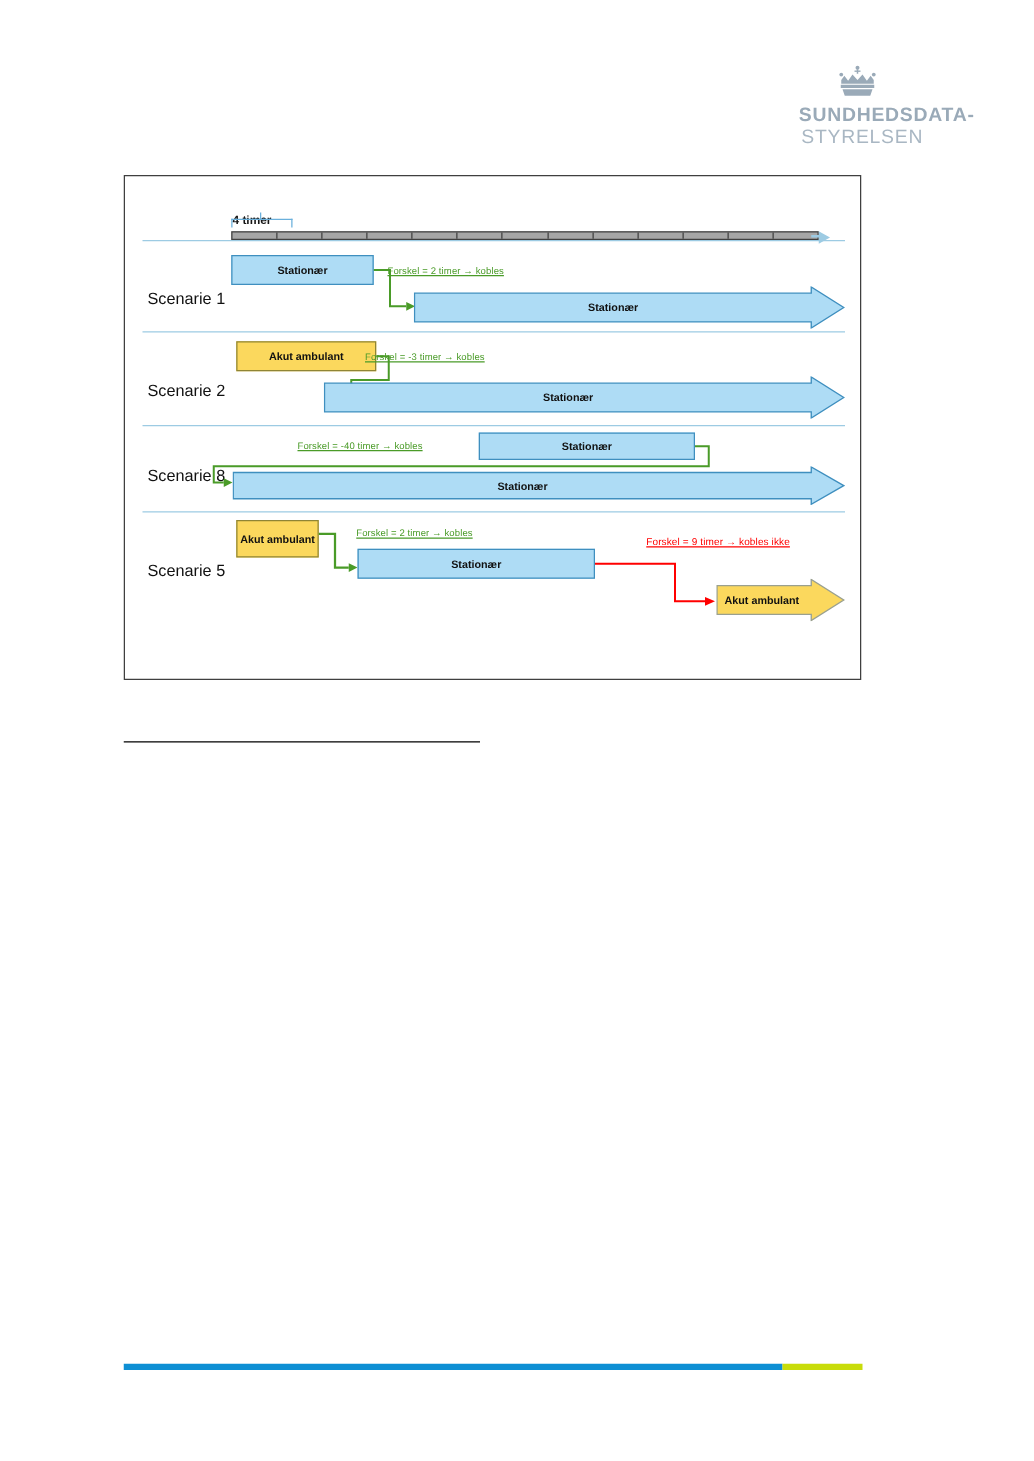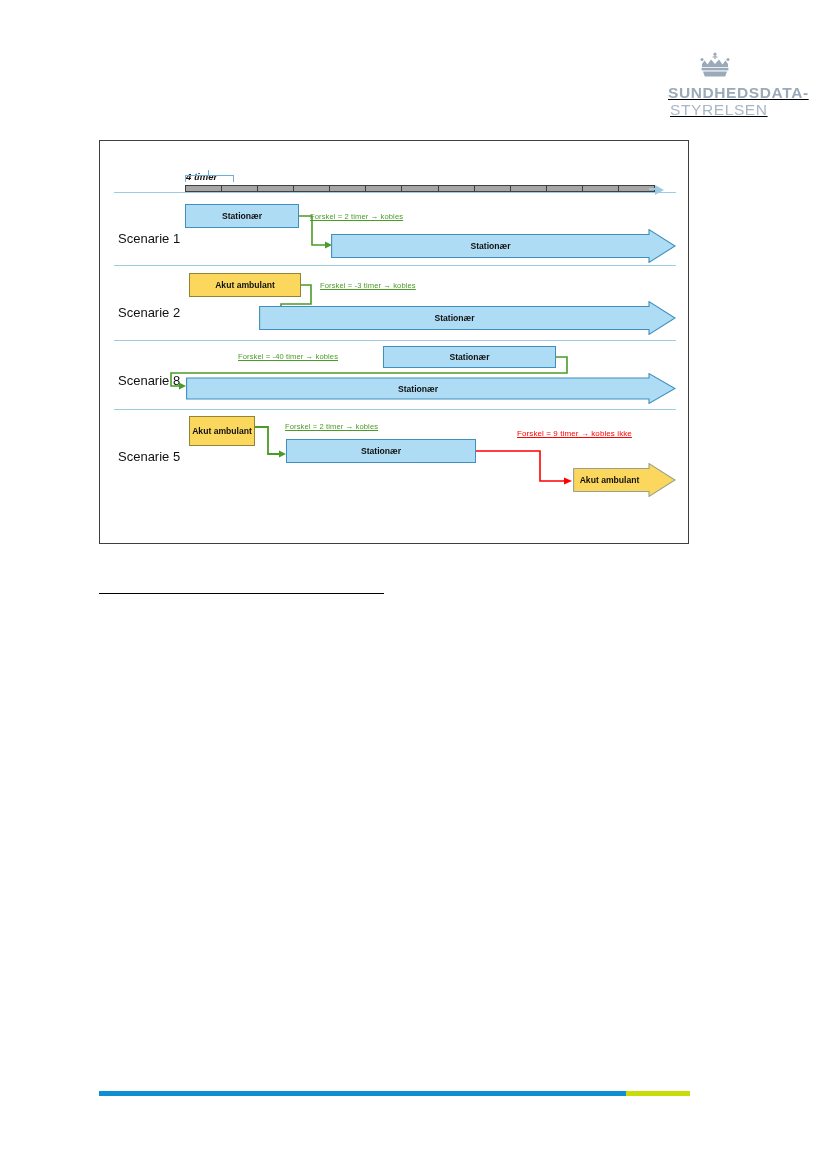--- a/index.html
+++ b/index.html
@@ -11,25 +11,24 @@
     width: 827px;
     height: 1169px;
     position: relative;
     font-family: "Liberation Sans", sans-serif;
     overflow: hidden;
   }
 
   
   #logo {
     position: absolute;
-    left: 640px;
+    left: 611px;
     top: 52px;
     width: 150px;
     text-align: center;
-    text-decoration: underline;
   }
   #crown { display: block; margin: 0 auto 6px auto; }
   .logo-line {
     display: block;
     color: #9aaab8;
     font-size: 15.5px;
     letter-spacing: 0.6px;
     font-weight: bold;
     line-height: 17px;
     text-align: left;
@@ -107,21 +106,20 @@
     width: 1.4px; height: 6px;
     background: #6ab0dc;
   }
   #timer-label {
     position: absolute;
     left: 86px; top: 30px;
     font-size: 9.5px;
     color: #151515;
     font-weight: bold;
     white-space: nowrap;
-    font-style: italic;
   }
 
   
   .scen-label {
     position: absolute;
     font-size: 13px;
     color: #111111;
     white-space: nowrap;
   }
   .box {
@@ -271,21 +269,21 @@
     <span>Akut ambulant</span>
   </div>
 
   <div class="conn" style="left:201px; top:143px">
     <svg width="60" height="42" viewBox="0 0 60 42">
       <polyline points="0,1 10,1 10,20 -20,20 -20,31 -8,31" fill="none" stroke="#4a9b28" stroke-width="1.6"></polyline>
       <polygon points="-8,27.5 -1,31 -8,34.5" fill="#4a9b28"></polygon>
     </svg>
   </div>
 
-  <div class="note green" style="left:220px; top:140px">Forskel = -3 timer → kobles</div>
+  <div class="note green" style="left:192px; top:140px">Forskel = -3 timer → kobles</div>
 
   <div class="bigarrow" style="left:159px; top:160px; width:417px; height:34px">
     <svg width="417" height="34" viewBox="0 0 417 34" preserveAspectRatio="none">
       <polygon points="0.6,5.5 390,5.5 390,0.6 416,17 390,33.4 390,28.5 0.6,28.5" fill="#aedcf5" stroke="#3f8fbf" stroke-width="1.1"></polygon>
     </svg>
     <span class="alabel">Stationær</span>
   </div>
 
   <div class="scen-label" style="left:18px; top:232px">Scenarie 8</div>
 

